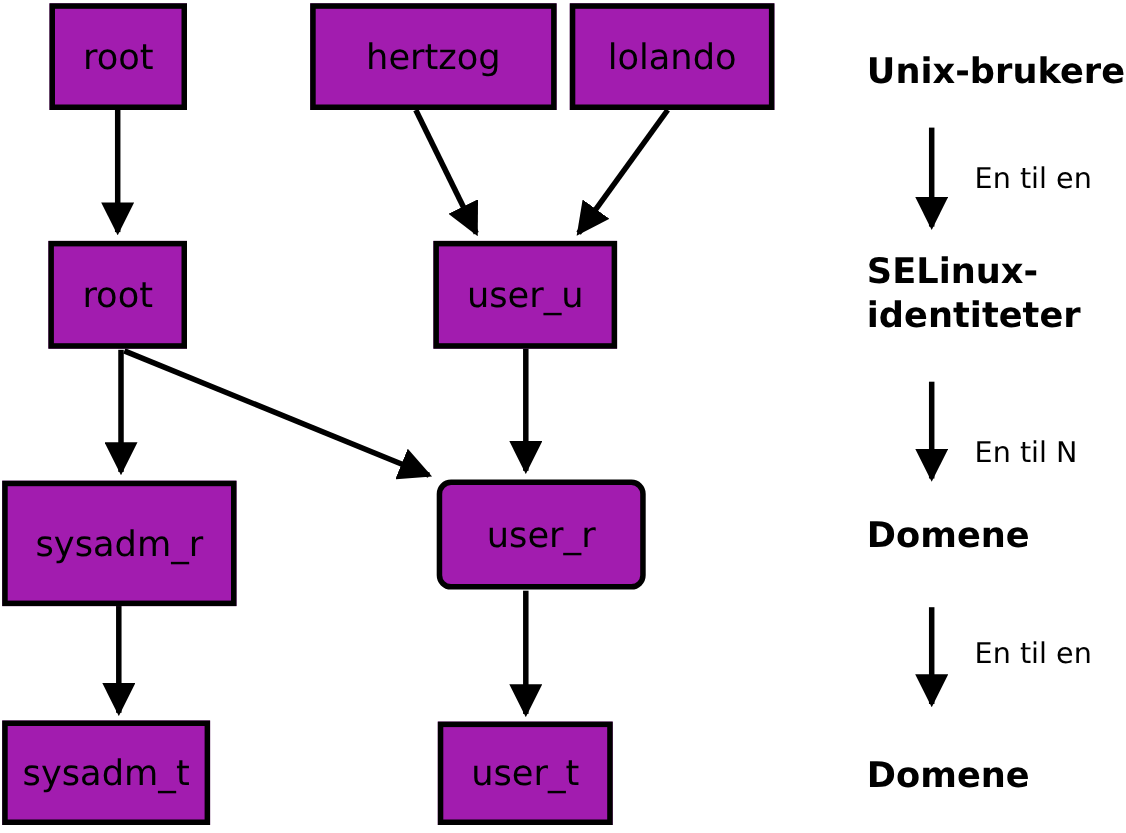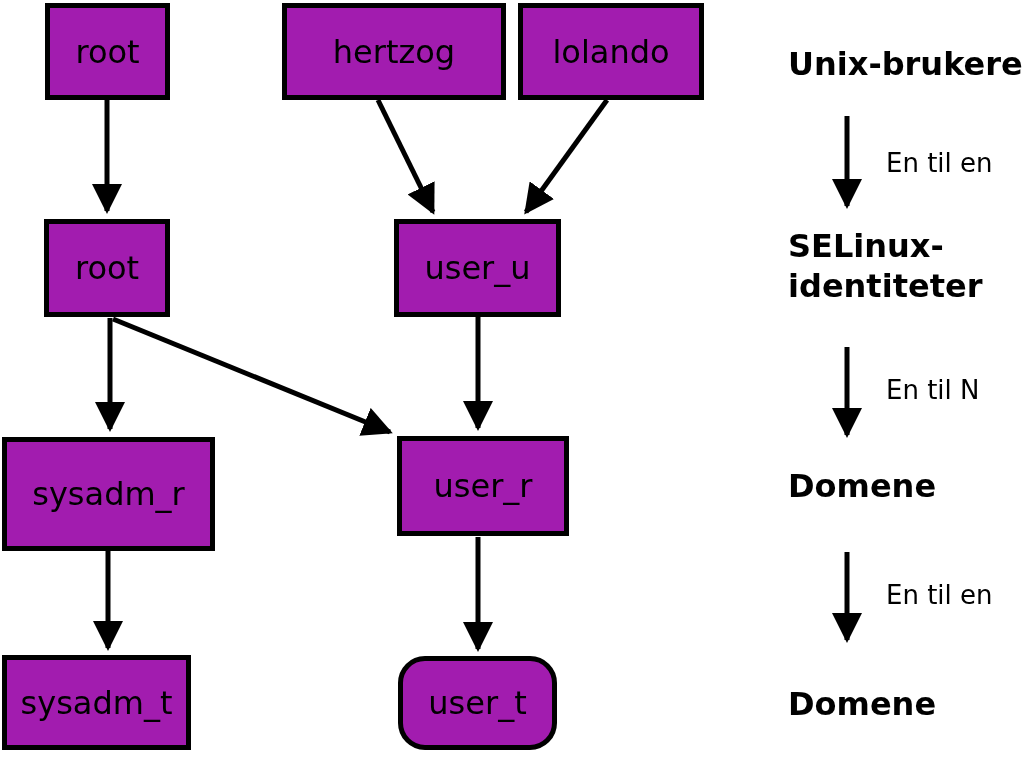--- a/index.html
+++ b/index.html
@@ -89,33 +89,33 @@
   <div class="node" style="left:44px; top:219px; width:126px; height:98px;">
     <span>root</span>
   </div>
   <div class="node" style="left:394px; top:219px; width:167px; height:98px;">
     <span>user_u</span>
   </div>
 
   <div class="node" style="left:2px; top:437px; width:213px; height:114px;">
     <span>sysadm_r</span>
   </div>
-  <div class="node" style="left:397px; top:436px; width:172px; height:100px;">
+  <div class="node" style="left:397px; top:436px; width:190px; height:100px;border-radius:13px;">
     <span>user_r</span>
   </div>
 
   <div class="node" style="left:2px; top:655px; width:189px; height:95px;">
     <span>sysadm_t</span>
   </div>
-  <div class="node" style="left:398px; top:656px; width:159px; height:94px;border-radius:27px;">
+  <div class="node" style="left:398px; top:656px; width:159px; height:94px;">
     <span>user_t</span>
   </div>
 
   <div class="legend-title" style="left:788px; top:32px;margin-top:12px;">Unix-brukere</div>
   <div class="legend-note" style="left:886px; top:148px;">En til en</div>
   <div class="legend-title" style="left:788px; top:226px;">SELinux-
 identiteter</div>
-  <div class="legend-note" style="left:886px; top:375px;text-align:center;">En til N</div>
+  <div class="legend-note" style="left:886px; top:397px;text-align:center;">En til N</div>
   <div class="legend-title" style="left:788px; top:466px;">Domene</div>
   <div class="legend-note" style="left:886px; top:580px;">En til en</div>
   <div class="legend-title" style="left:788px; top:684px;">Domene</div>
 
 </div>
 
 </body></html>

